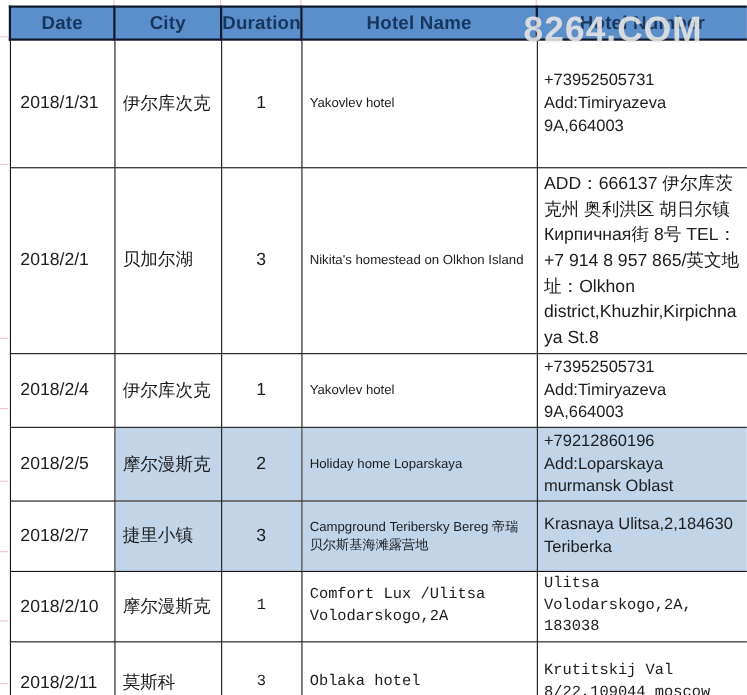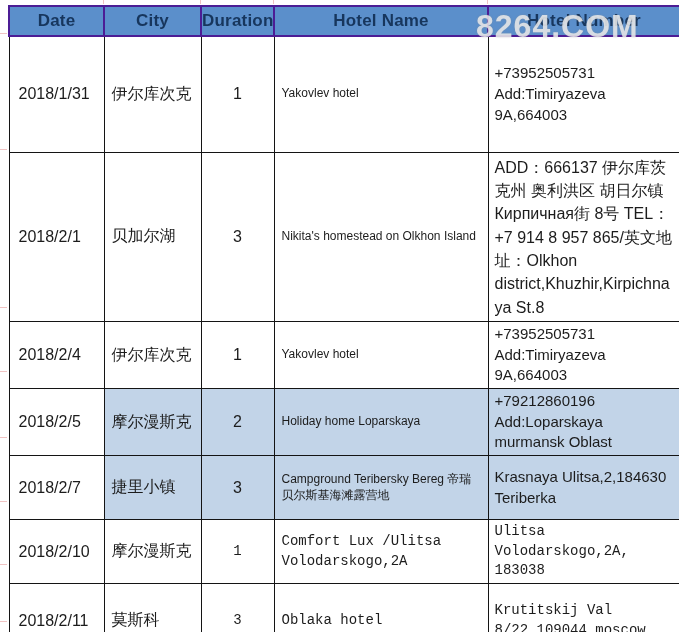--- a/index.html
+++ b/index.html
@@ -15,21 +15,21 @@
     position: absolute;
     left: 8px;
     top: 5px;
     width: 671px;
     border-collapse: collapse;
     table-layout: fixed;
   }
   th.hcell {
     background: var(--header-bg, #5B8FCB);
     color: var(--header-text, #17365D);
-    border: 2px solid #4c1d95;
+    border: 2px solid #0f172a;
     font-size: 17px;
     font-weight: bold;
     height: 28px;
     padding: 0;
     text-align: center;
     letter-spacing: 0.2px;
   }
   td.bcell {
     border: 1px solid var(--grid-border, #141414);
     vertical-align: middle;

